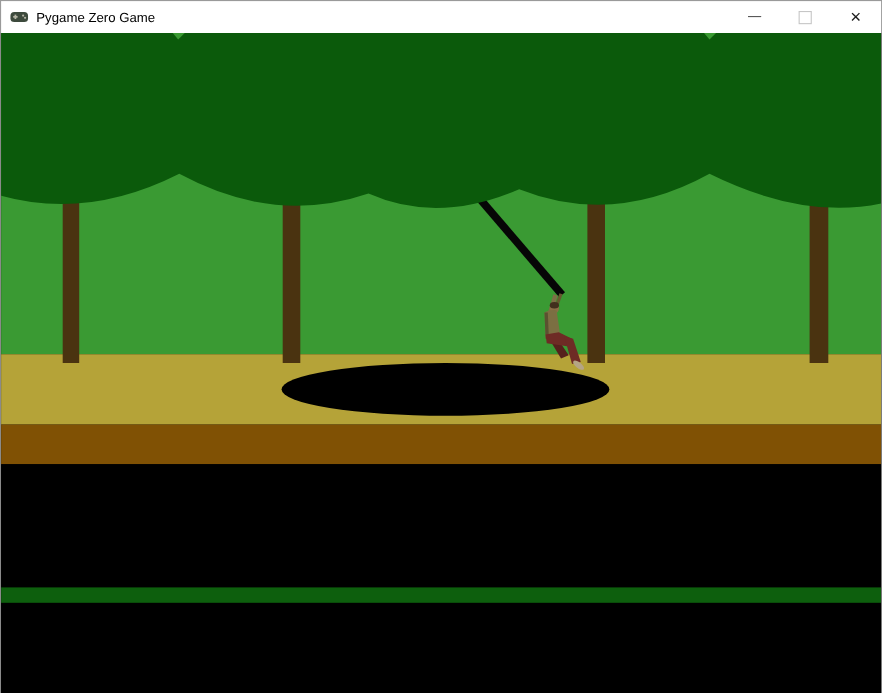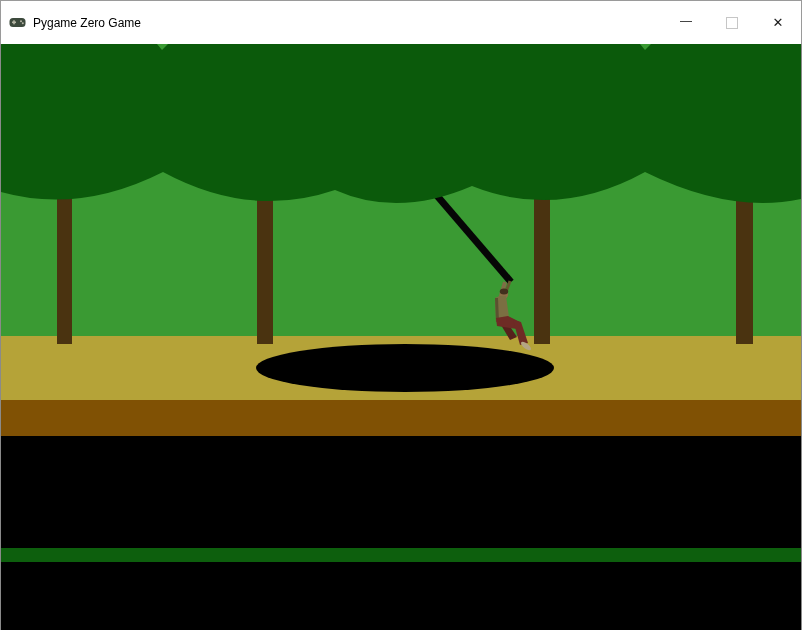--- a/index.html
+++ b/index.html
@@ -2,21 +2,21 @@
 <html><head>
 <meta charset="utf-8">
 <style>
   html,body{margin:0;padding:0;background:#2a2a2a;}
   .window{
     width:802px;height:630px;box-sizing:border-box;
     font-family:"Liberation Sans",sans-serif;
     background:#000;position:relative;overflow:hidden;
   }
   .titlebar{
-    height:44px;background:#ffffff;display:flex;align-items:center;
+    height:30px;background:#ffffff;display:flex;align-items:center;
     border-left:1px solid #9a9a9a;border-right:1px solid #9a9a9a;border-top:1px solid #9a9a9a;
     box-sizing:border-box;
   }
   .app-icon{width:17px;height:13px;margin-left:8px;display:inline-flex;flex:0 0 auto;}
   .title{font-size:12px;color:#000;margin-left:7px;white-space:nowrap;flex:1 1 auto;}
   .controls{display:flex;height:100%;flex:0 0 auto;}
   .ctrl{width:46px;height:100%;display:flex;align-items:center;justify-content:center;cursor:default;}
   .ctrl.min span{font-size:12px;color:#2b2b2b;transform:translateY(-2px);}
   .maxbox{width:10px;height:10px;border:1px solid #c6c6c6;display:inline-block;}
   .ctrl.close span{font-size:13px;color:#1a1a1a;}

